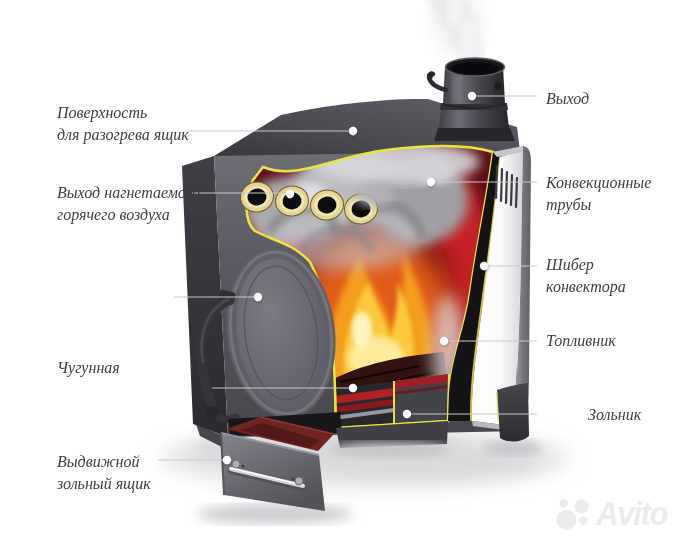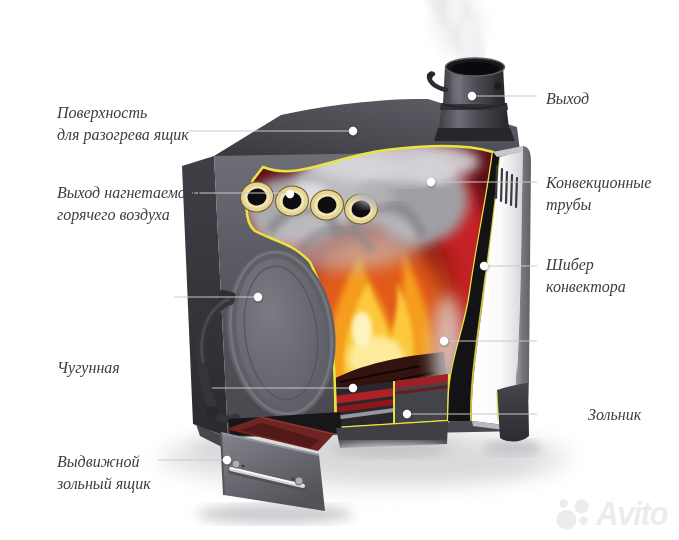--- a/index.html
+++ b/index.html
@@ -336,20 +336,23 @@
   <span class="ln">Выход</span>
 </div>
 <div class="lbl" id="r2">
   <span class="ln">Конвекционные</span>
   <span class="ln">трубы</span>
 </div>
 <div class="lbl" id="r3">
   <span class="ln">Шибер</span>
   <span class="ln">конвектора</span>
 </div>
+<div class="lbl" id="r4">
+  <span class="ln">Топливник</span>
+</div>
 <div class="lbl" id="r5">
   <span class="ln">Зольник</span>
 </div>
 
 <div class="wm">
   <svg class="wm-logo" width="38" height="38" viewBox="0 0 40 40" fill="#ececec">
     <circle cx="12" cy="27" r="10.5"></circle>
     <circle cx="28" cy="13" r="7.5"></circle>
     <circle cx="9" cy="10" r="4.5"></circle>
     <circle cx="30" cy="28" r="4.5"></circle>

